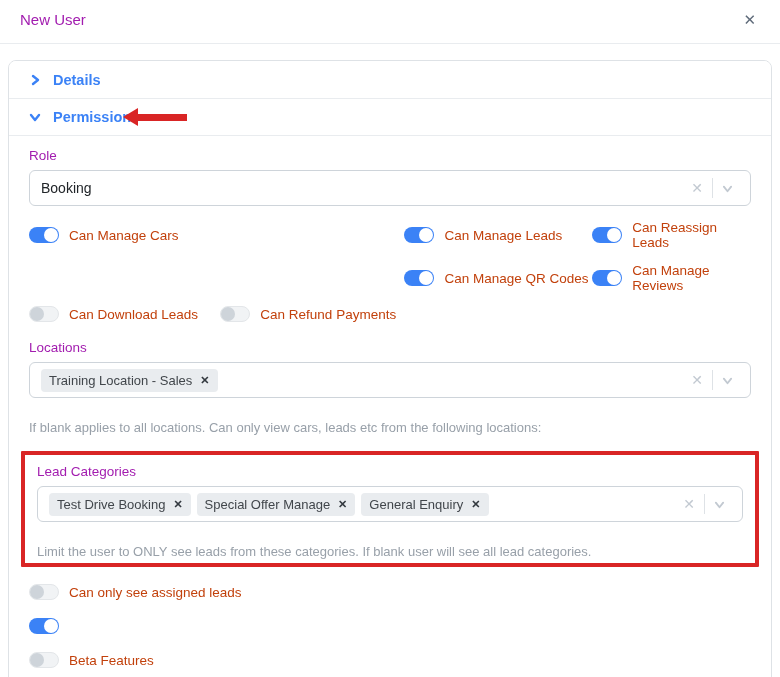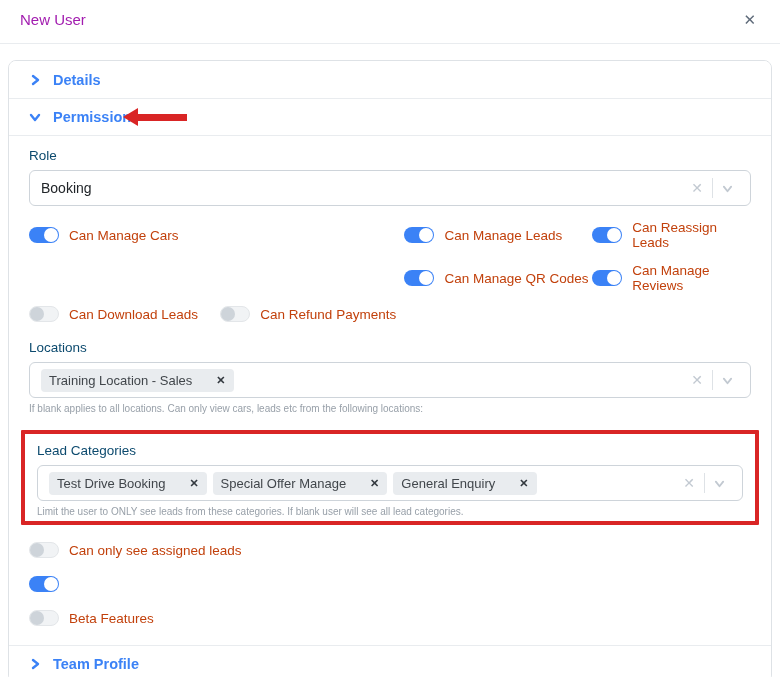--- a/index.html
+++ b/index.html
@@ -25,38 +25,38 @@
 
   
   .anno-arrow { position:absolute; left:114px; top:50%; transform:translateY(-50%);
     display:flex; align-items:center; width:64px; height:18px; pointer-events:none; }
   .anno-arrow .head { width:0; height:0; border-top:9px solid transparent;
     border-bottom:9px solid transparent; border-right:15px solid var(--anno-red,#d92525); }
   .anno-arrow .shaft { flex:1; height:7px; background:var(--anno-red,#d92525); }
 
   
   .section-body { padding:12px 20px 4px; border-top:1px solid #e9ecef; }
-  .field-label { font-size:13.5px; color:#0c4a6e; margin-bottom:7px; }
+  .field-label { font-size:13.5px; color:#a21caf; margin-bottom:7px; }
 
   .select-box { display:flex; align-items:center; min-height:36px; width:100%;
     border:1px solid #ced4da; border-radius:6px; padding:3px 8px 3px 11px; background:#fff; }
   .select-value { flex:1; font-size:14px; color:#212529; }
   .select-tags { flex:1; display:flex; gap:6px; flex-wrap:wrap; }
   .select-icons { display:flex; align-items:center; gap:0; color:#c2c9d1; }
   .select-clear { font-size:14px; padding:0 9px; cursor:pointer; color:#c2c9d1; }
   .select-sep { width:1px; height:20px; background:#dee2e6; }
   .select-caret { padding:0 9px; cursor:pointer; }
   .select-caret svg { display:block; width:11px; height:11px; stroke:#c2c9d1;
     stroke-width:2; fill:none; stroke-linecap:round; stroke-linejoin:round; }
 
-  .tag { display:inline-flex; align-items:center; gap:24px; background:#e9ecef;
+  .tag { display:inline-flex; align-items:center; gap:8px; background:#e9ecef;
     border-radius:4px; padding:4px 8px; font-size:13px; color:#41464b; white-space:nowrap; }
   .tag .tag-x { font-size:11px; font-weight:700; color:#343a40; cursor:pointer; }
 
-  .help-text { font-size:10px; color:#98a0a9; margin-top:5px; }
+  .help-text { font-size:13px; color:#98a0a9; margin-top:22px; }
 
   
   .switch { position:relative; width:30px; height:16px; border-radius:8px; flex:0 0 auto; cursor:pointer; }
   .switch .knob { position:absolute; top:1px; width:14px; height:14px; border-radius:50%; }
   .switch.on { background:var(--accent,#3b82f6); }
   .switch.on .knob { right:1px; background:#fff; }
   .switch.off { background:#f1f3f5; border:1px solid #e3e6e9; }
   .switch.off .knob { left:0; top:0; background:#ced4da; }
   .toggle-item { display:flex; align-items:center; gap:10px; }
   .toggle-label { font-size:13.5px; color:#c2410c; }

